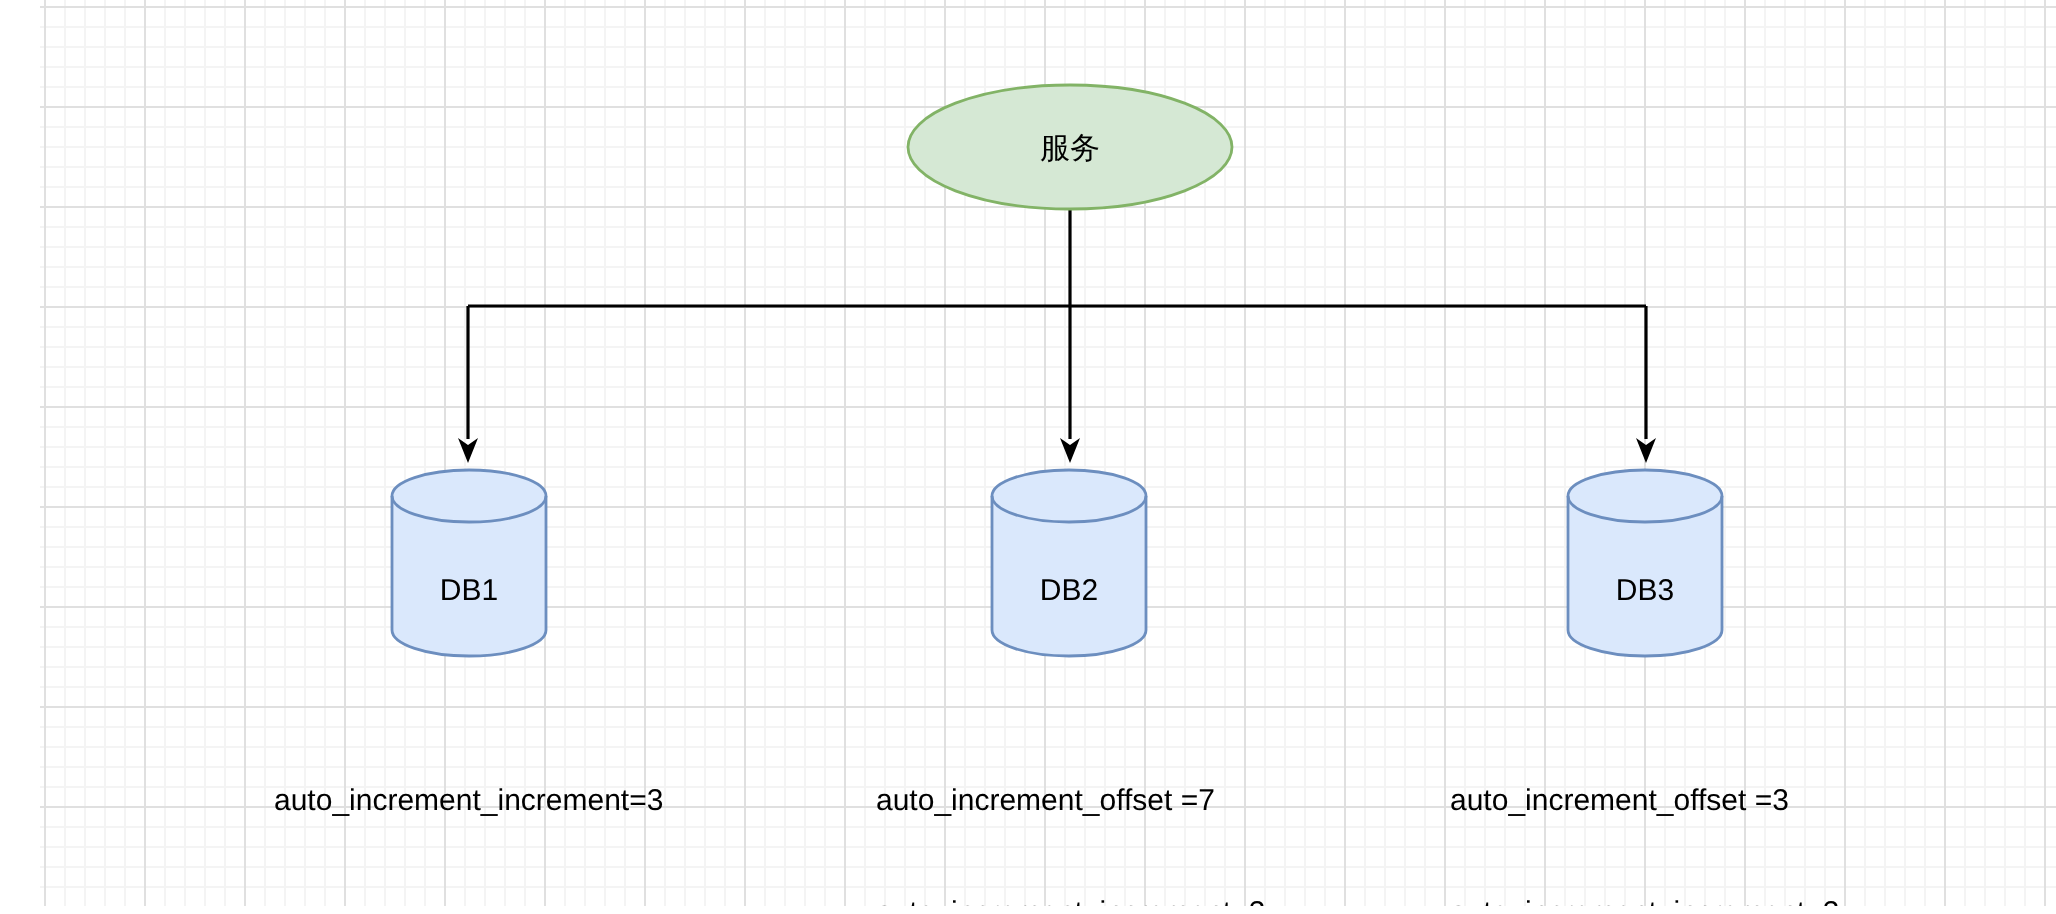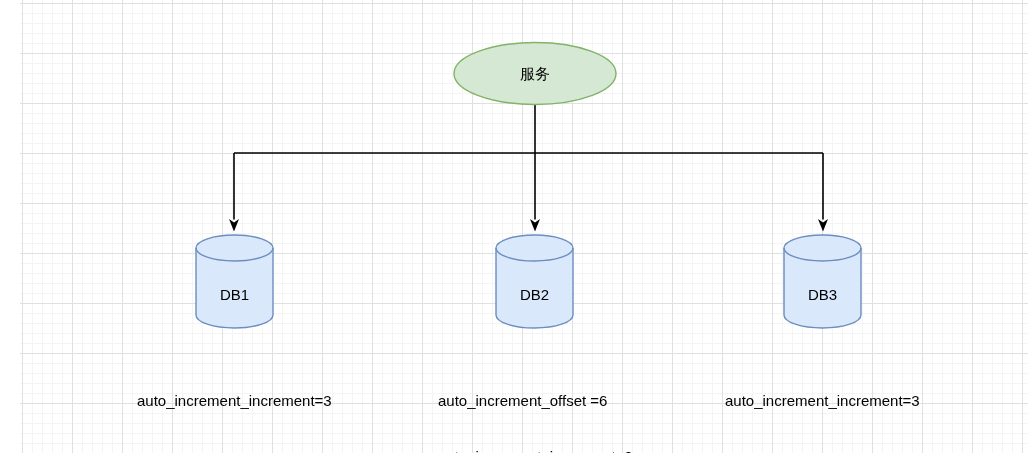--- a/index.html
+++ b/index.html
@@ -97,26 +97,27 @@
     </g>
   </svg>
 
   <div class="annotation ann-1">
     <div>auto_increment_increment=3</div>
     
     
   </div>
 
   <div class="annotation ann-2">
-    <div>auto_increment_offset =6</div>
+    <div>auto_increment_offset =7</div>
     <div>auto_increment_increment=3</div>
     
     
   </div>
 
   <div class="annotation ann-3">
+    <div>auto_increment_offset =3</div>
     <div>auto_increment_increment=3</div>
     
     
   </div>
 
   <div class="canvas-bottom-edge"></div>
 </div>
 
 </body></html>

